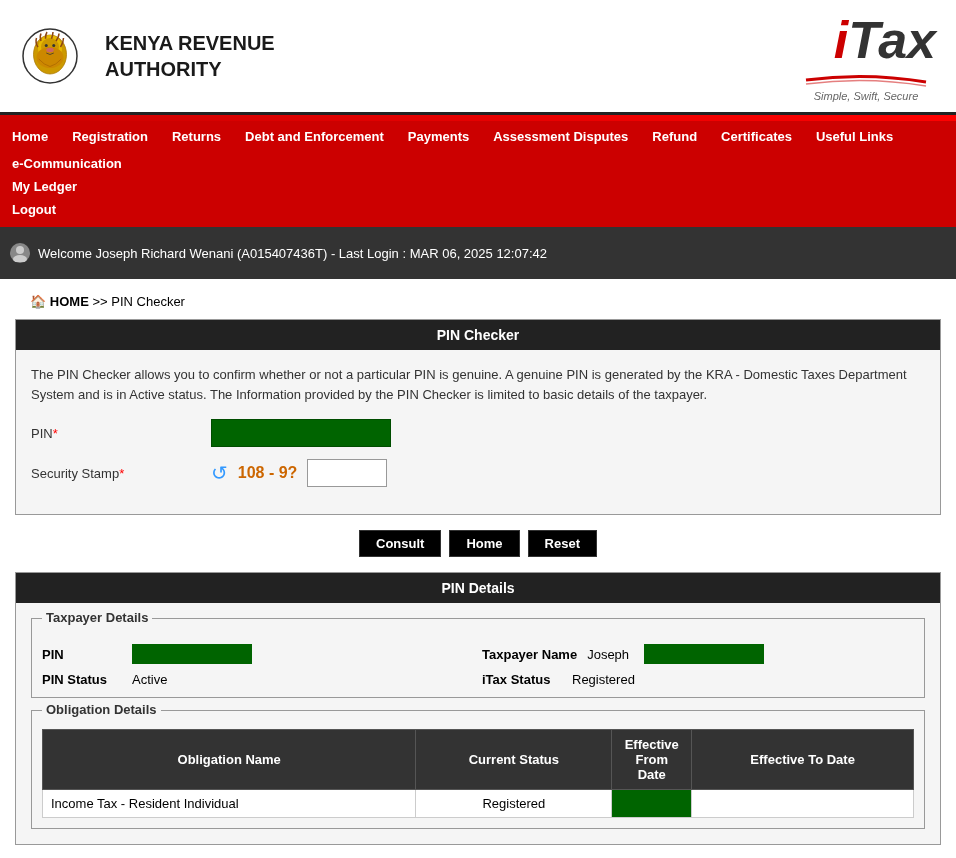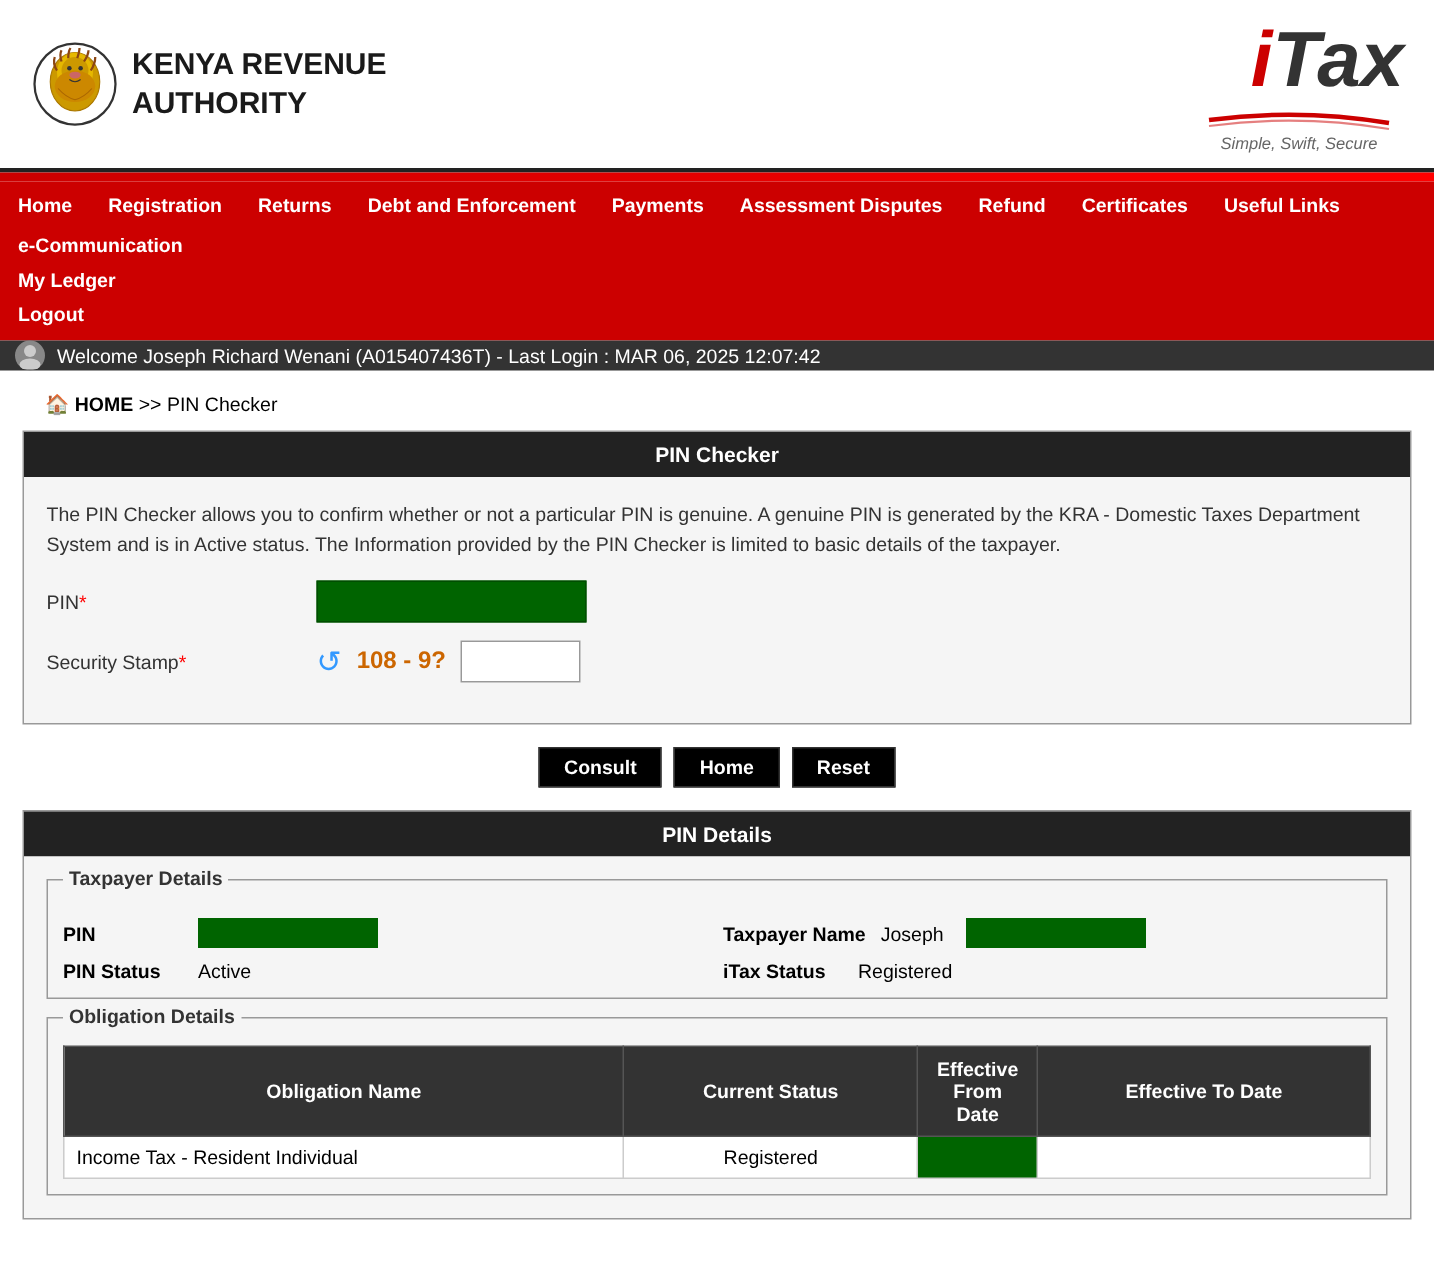--- a/index.html
+++ b/index.html
@@ -1,37 +1,37 @@
 <!DOCTYPE html>
 <html><head>
   <meta charset="utf-8">
   <style>
     * { margin: 0; padding: 0; box-sizing: border-box; }
     body { font-family: Arial, sans-serif; font-size: 13px; background: #fff; }
 
     
     .header { display: flex; justify-content: space-between; align-items: center; padding: 10px 20px; background: #fff; }
-    .kra-logo { display: flex; align-items: center; gap: 8px; }
+    .kra-logo { display: flex; align-items: center; gap: 25px; }
     .kra-logo-icon { width: 60px; height: 60px; }
     .itax-logo { text-align: right; }
 
     
     .red-line { height: 6px; background: linear-gradient(to right, #cc0000, #ff0000); margin: 0; }
     .black-line { height: 3px; background: #222; }
 
     
     .nav-bar { background: #cc0000; padding: 0; }
     .nav-bar ul { list-style: none; display: flex; flex-wrap: wrap; }
     .nav-bar ul li a { display: block; color: #fff; text-decoration: none; padding: 8px 12px; font-size: 13px; font-weight: bold; }
     .nav-bar-secondary { background: #cc0000; padding: 0 0 6px 0; }
     .nav-bar-secondary ul { list-style: none; display: flex; flex-direction: column; }
     .nav-bar-secondary ul li a { display: block; color: #fff; text-decoration: none; padding: 4px 12px; font-size: 13px; font-weight: bold; }
 
     
-    .welcome-bar { background: #333; color: #fff; padding: 0 10px; display: flex; align-items: center; gap: 8px; font-size: 13px; }
+    .welcome-bar { background: #333; color: #fff; padding: 16px 10px; display: flex; align-items: center; gap: 8px; font-size: 13px; }
     .welcome-icon { width: 20px; height: 20px; background: #888; border-radius: 50%; display: inline-flex; align-items: center; justify-content: center; color: #fff; font-size: 11px; }
 
     
     .breadcrumb { padding: 10px 15px; font-size: 13px; }
     .breadcrumb a { color: #000; text-decoration: none; font-weight: bold; }
 
     
     .main-content { padding: 5px 15px 20px; }
 
     

